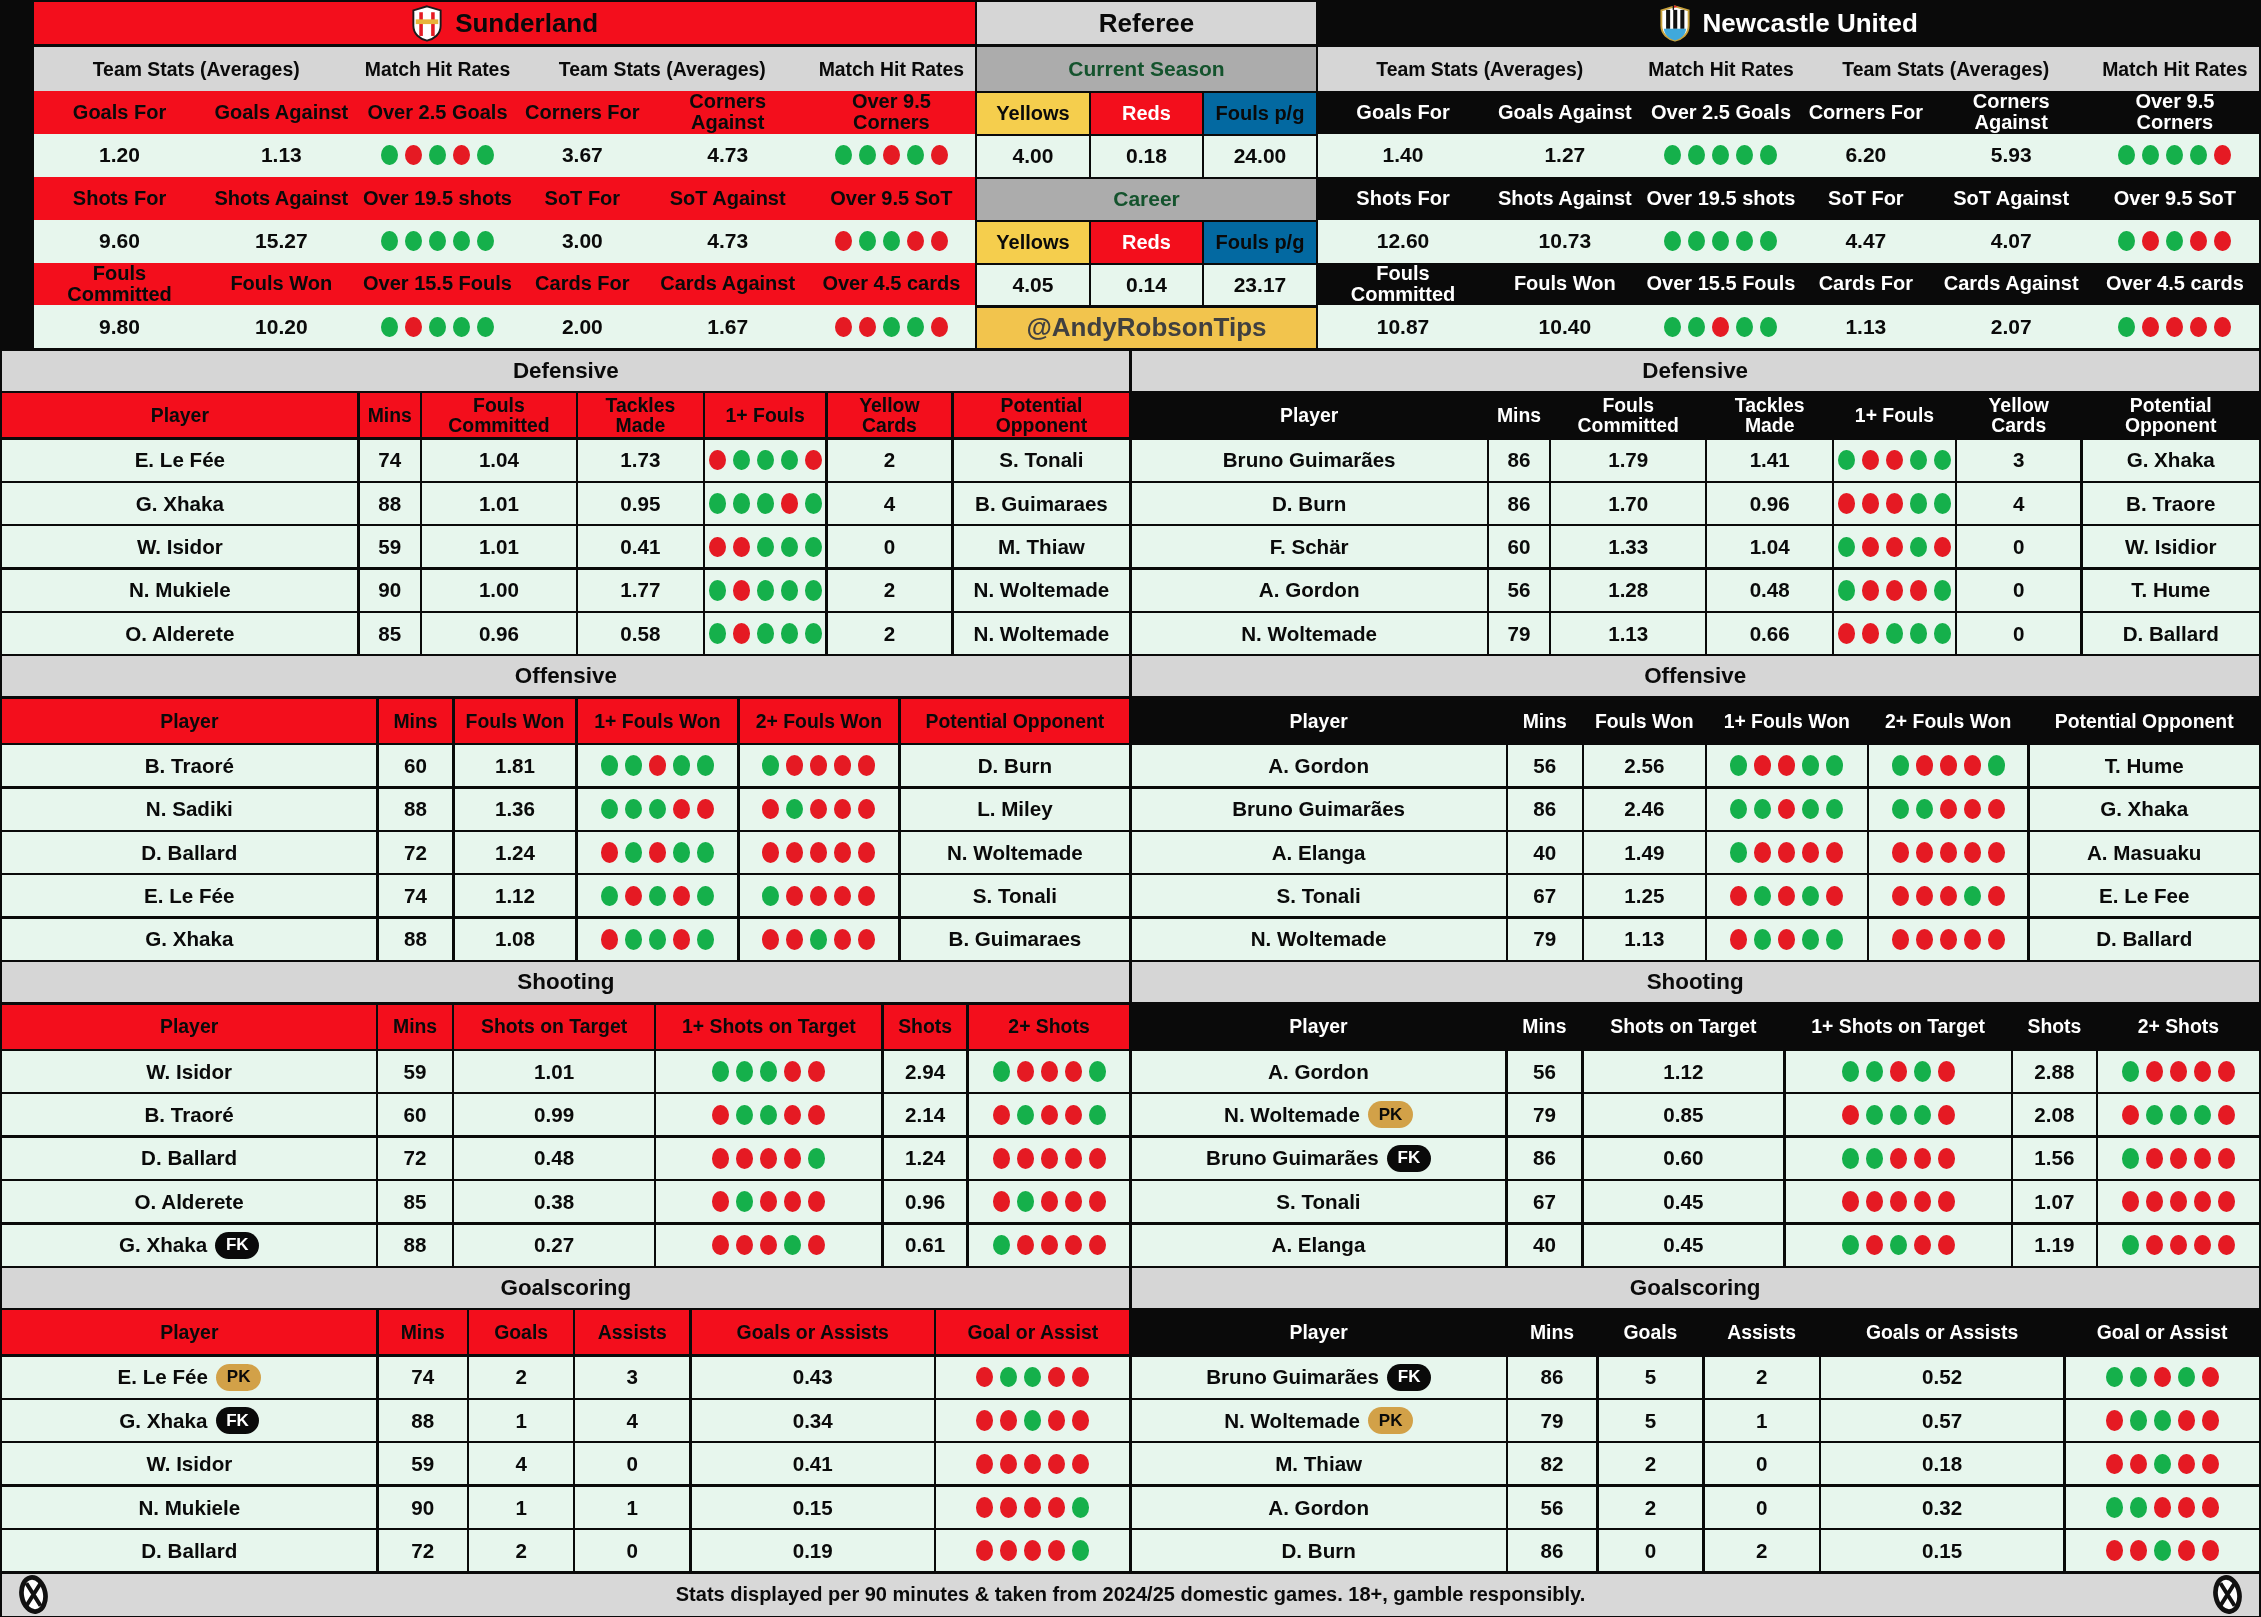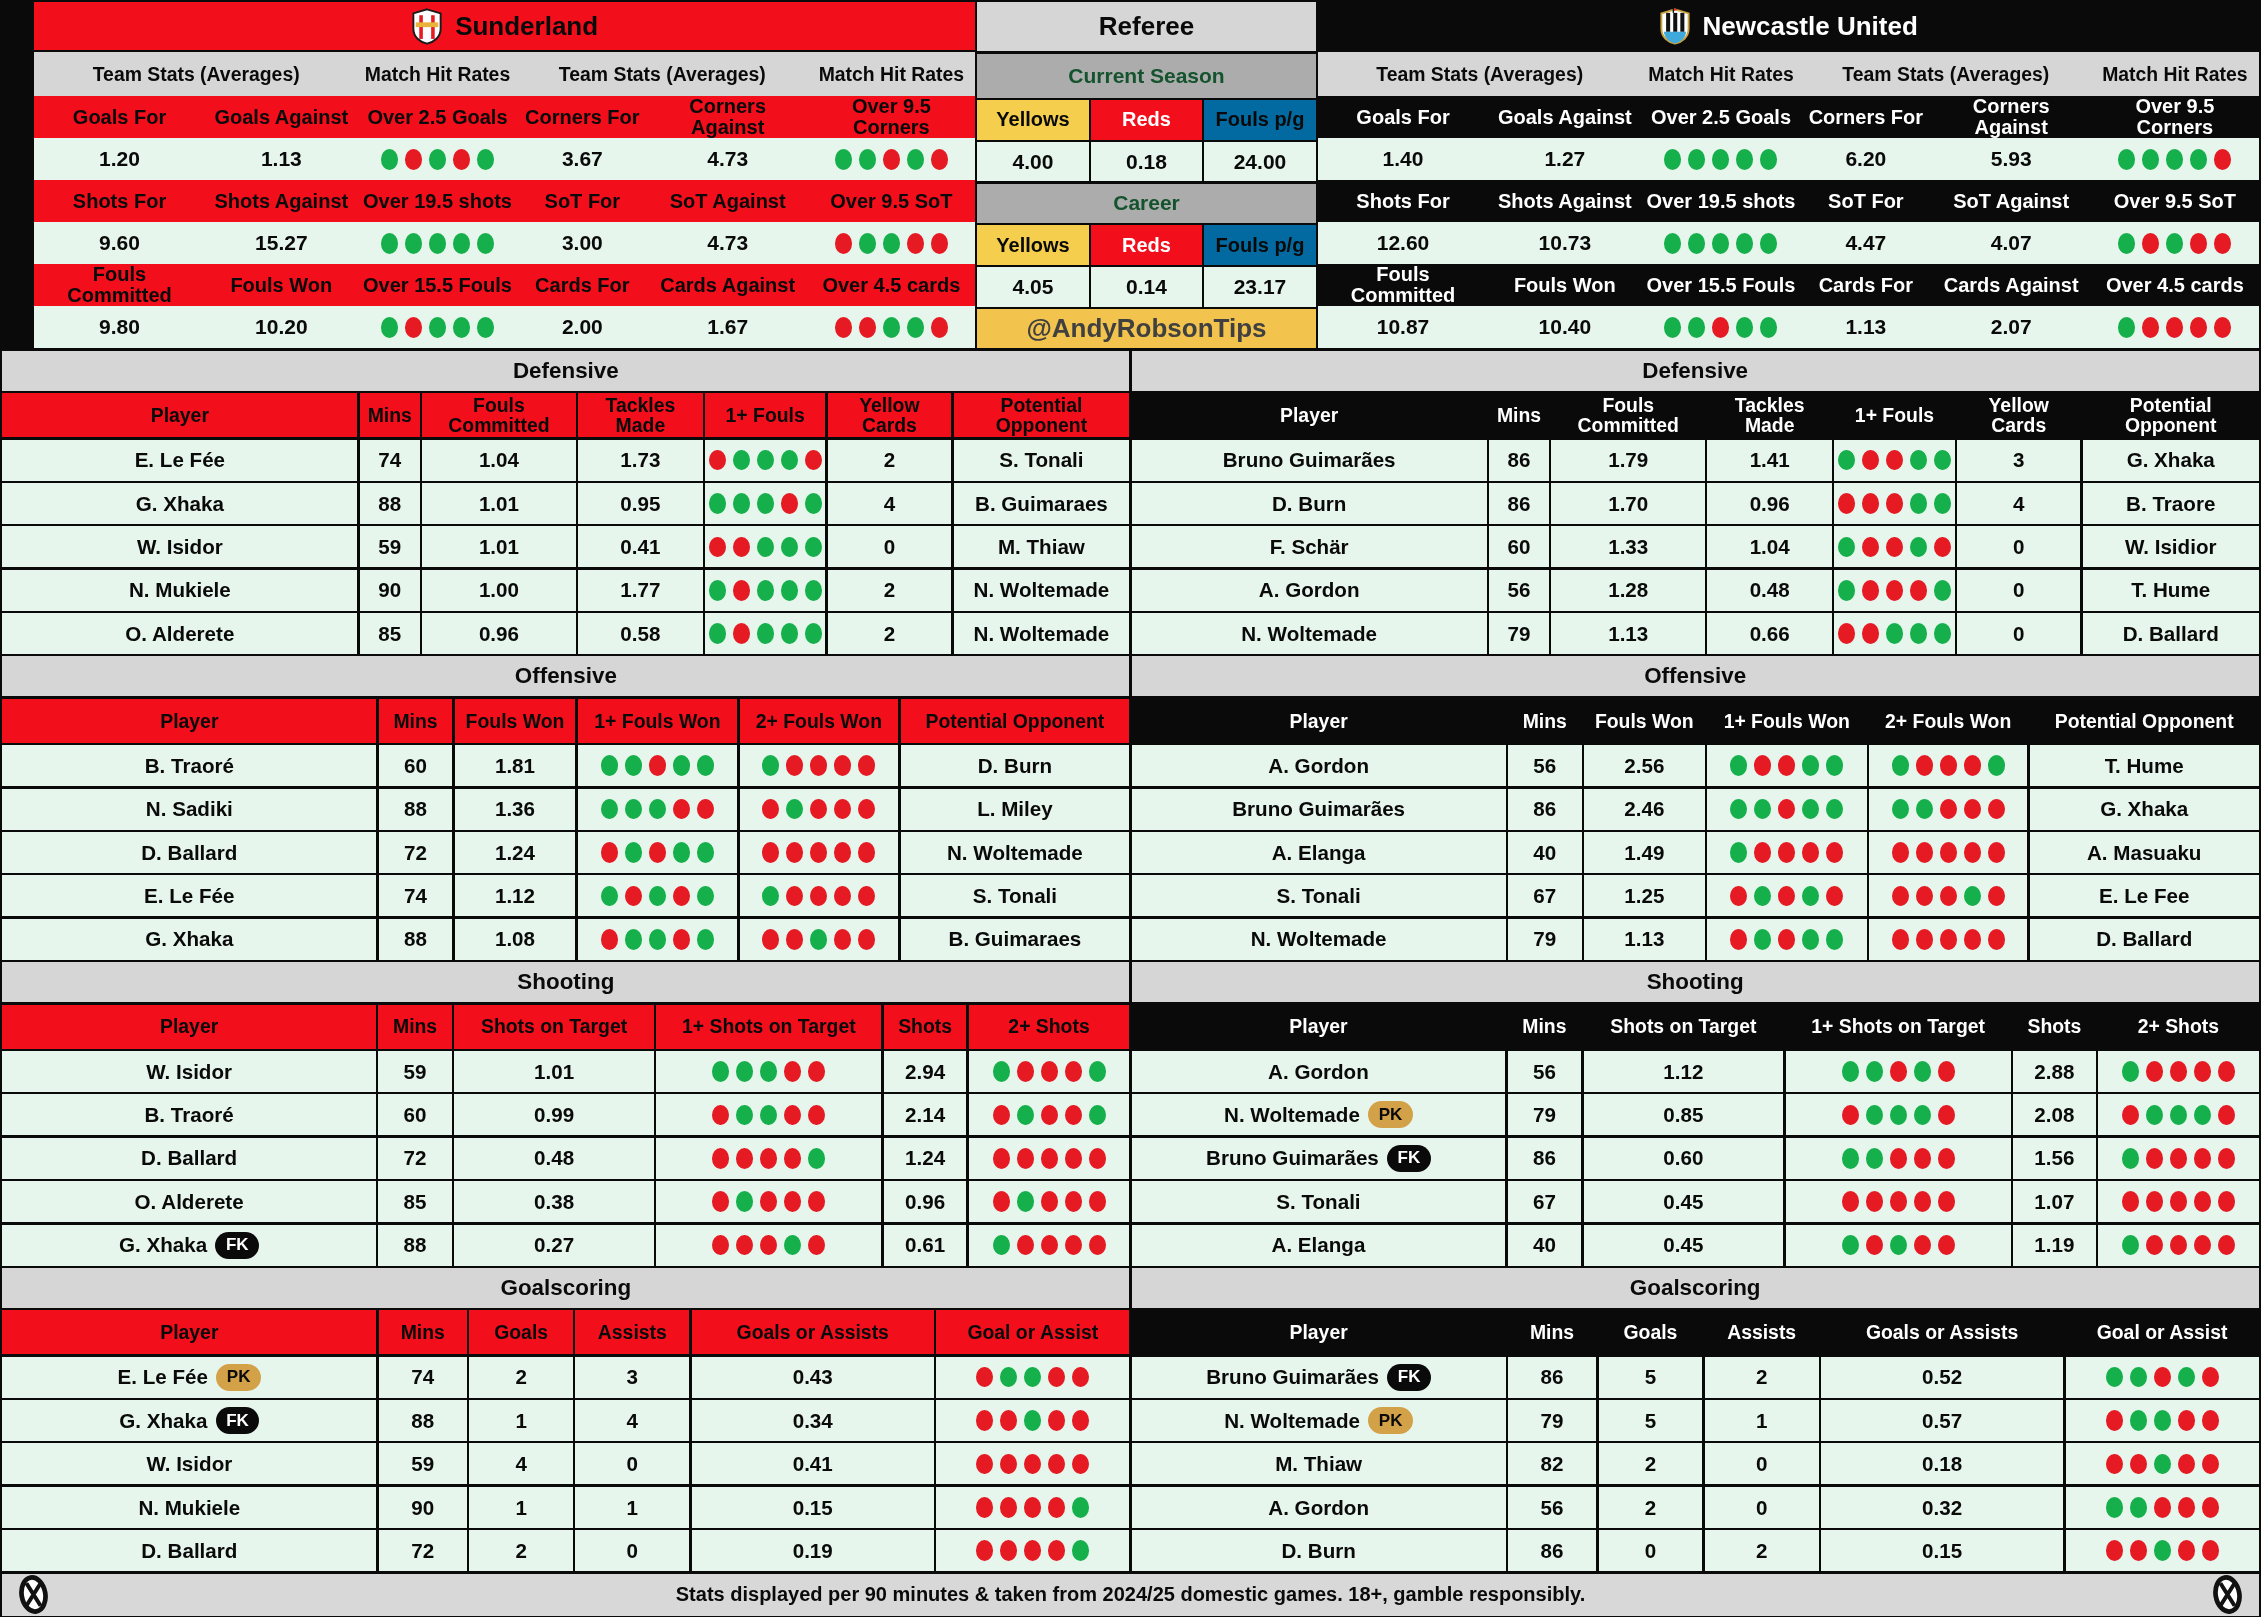--- a/index.html
+++ b/index.html
@@ -2,21 +2,21 @@
 <html style="font-size:9.4px"><head>
 <meta charset="utf-8">
 <style>
   html,body{margin:0;padding:0;background:#0a0a0a;}
   *{box-sizing:border-box;font-family:"Liberation Sans",sans-serif;font-weight:700;}
   .board{width:2261px;height:1618px;display:flex;flex-direction:column;gap:2.4px;background:#0a0a0a;padding:2.4px;}
   
   .top{display:flex;gap:2.4px;height:346px;margin-left:32px;}
   .team-col{flex:423 0 0;display:flex;flex-direction:column;gap:2.4px;min-width:0;}
   .ref-col{flex:152 0 0;display:flex;flex-direction:column;gap:2.4px;min-width:0;}
-  .tbar{height:49px;display:flex;align-items:center;justify-content:center;gap:11.8px;font-size:26px;}
+  .tbar{height:42px;display:flex;align-items:center;justify-content:center;gap:11.8px;font-size:26px;}
   .tbar.red{background:#F30E1C;color:#0a0a0a;}
   .tbar.blk{background:#0a0a0a;color:#ffffff;}
   .tbar.gry{background:#D6D6D6;color:#0a0a0a;}
   .stats-grid{flex:1;display:grid;gap:0;background:#a3a3a3;
     grid-template-columns:18.1fr 16.3fr 16.9fr 13.9fr 17fr 17.8fr;
     grid-template-rows:44px repeat(6,1fr);}
   .ref-grid{flex:1;display:grid;gap:2.4px;background:#0a0a0a;
     grid-template-columns:1fr 1fr 1fr;grid-template-rows:44px repeat(6,1fr);}
   .cell,.th{display:flex;align-items:center;justify-content:center;text-align:center;line-height:1.05;padding:0 3.5px;}
   .th{background:#D6D6D6;color:#0a0a0a;font-size:19.4px;}

